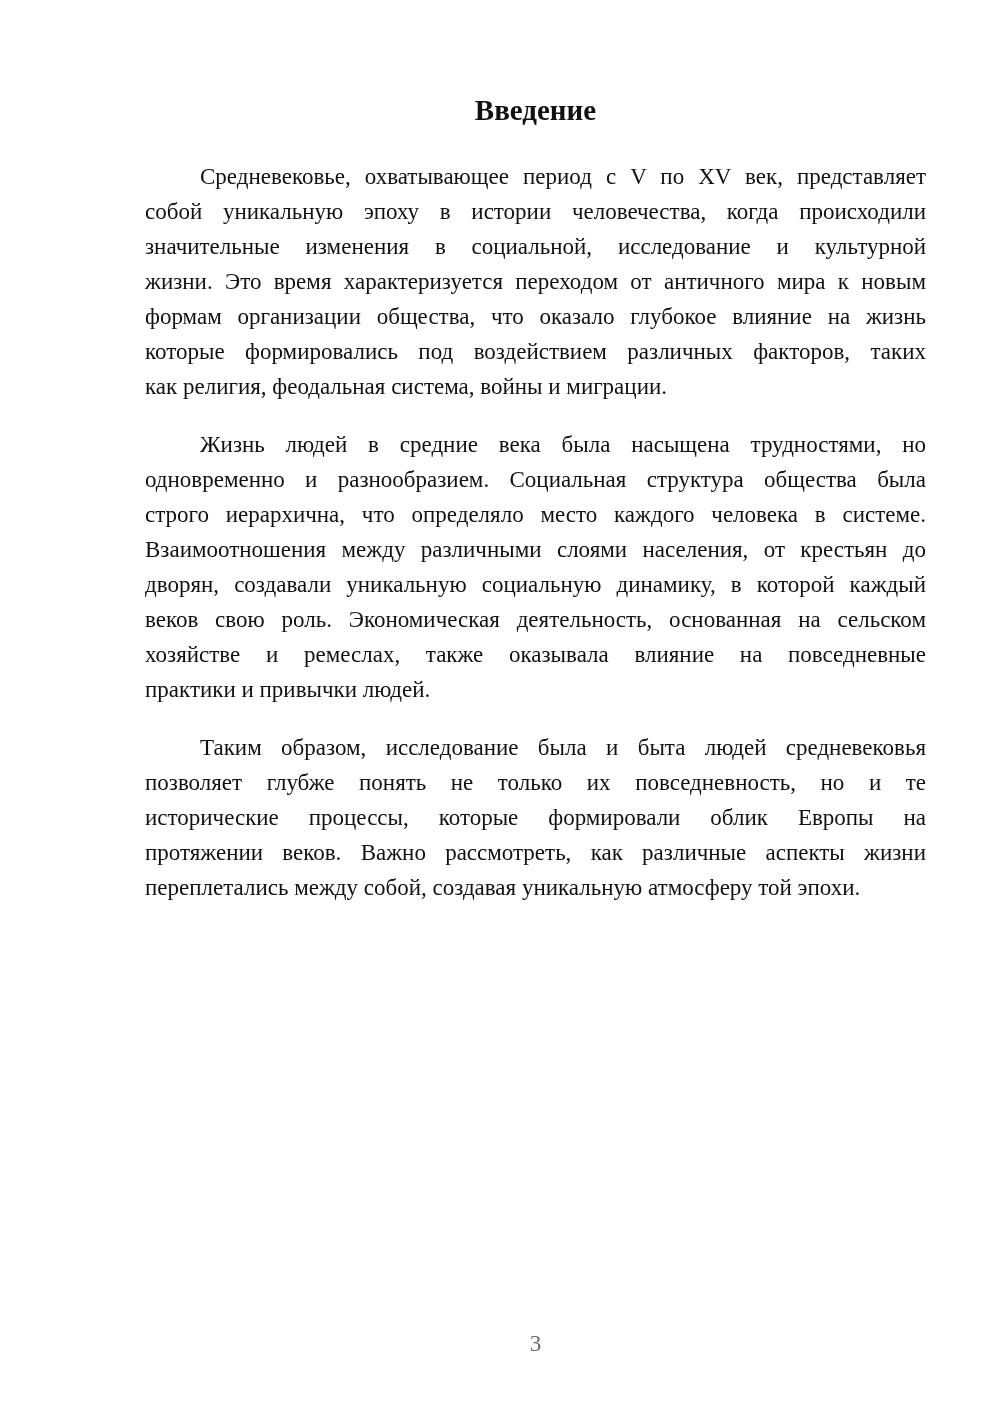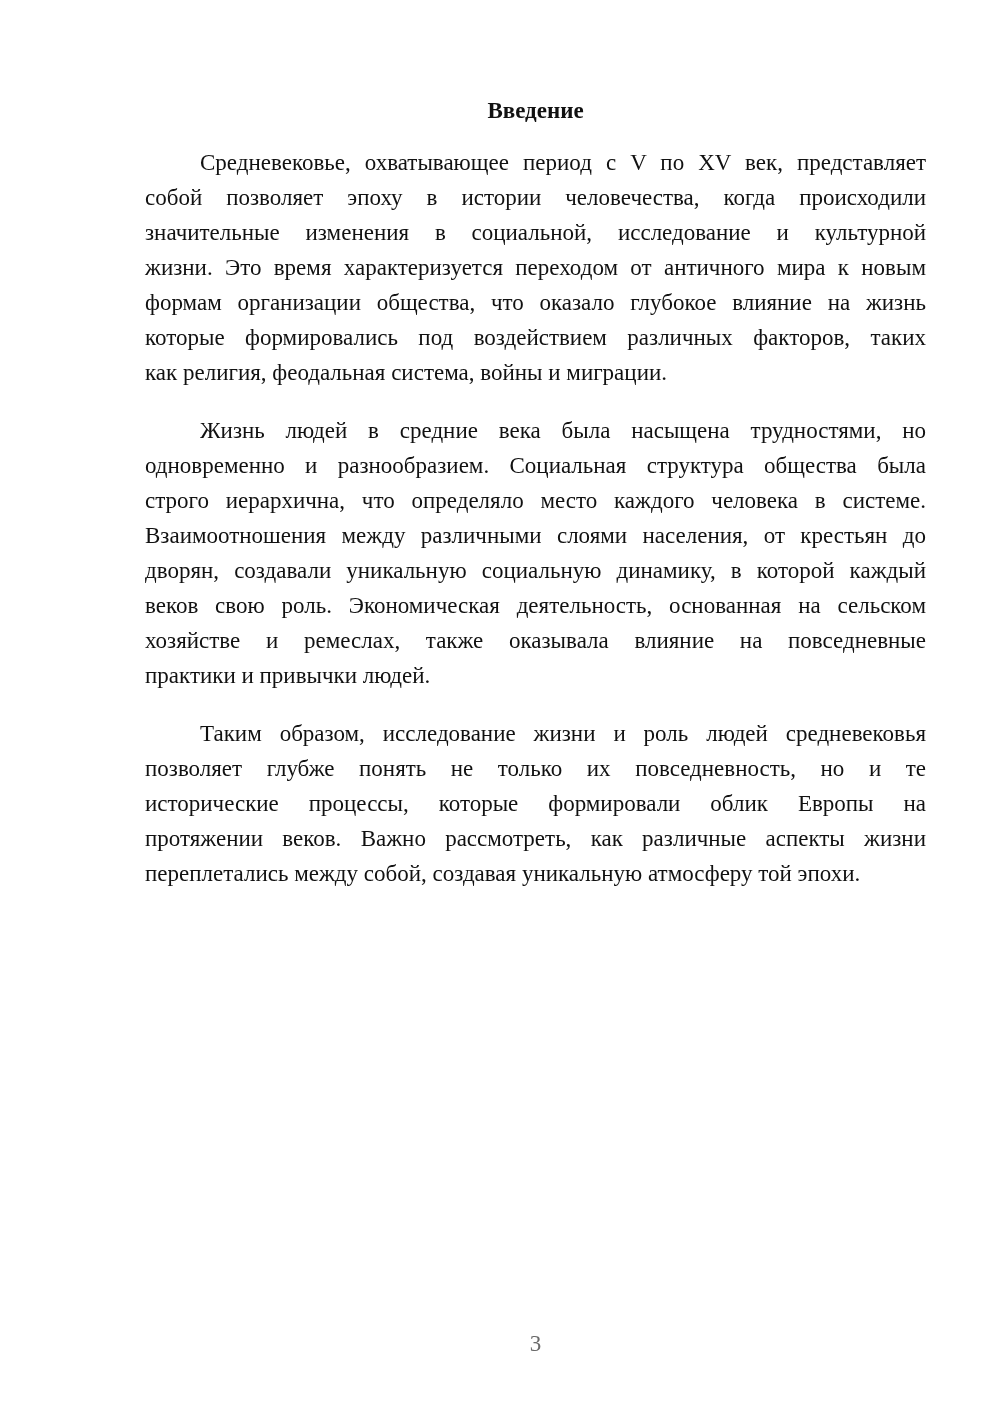--- a/index.html
+++ b/index.html
@@ -16,25 +16,25 @@
     color: #111111;
     overflow: hidden;
   }
   .content {
     position: absolute;
     left: 145px;
     top: 93px;
     width: 781px;
   }
   .doc-title {
-    font-size: 23px;
+    font-size: 29px;
     line-height: 35px;
     font-weight: bold;
     text-align: center;
-    margin: 0 0 17px 0;
+    margin: 0 0 31px 0;
   }
   .para {
     margin: 0 0 23px 0;
   }
   .line {
     font-size: 23px;
     line-height: 35px;
     white-space: normal;
     text-align: justify;
     text-align-last: justify;
@@ -60,41 +60,41 @@
 </head>
 <body>
 
 <div class="page">
   <div class="content">
 
     <h1 class="doc-title">Введение</h1>
 
     <div class="para">
       <div class="line first">Средневековье, охватывающее период с V по XV век, представляет</div>
-      <div class="line">собой позволяет эпоху в истории человечества, когда происходили</div>
+      <div class="line">собой уникальную эпоху в истории человечества, когда происходили</div>
       <div class="line">значительные изменения в социальной, исследование и культурной</div>
       <div class="line">жизни. Это время характеризуется переходом от античного мира к новым</div>
       <div class="line">формам организации общества, что оказало глубокое влияние на жизнь</div>
       <div class="line">которые формировались под воздействием различных факторов, таких</div>
       <div class="line end">как религия, феодальная система, войны и миграции.</div>
     </div>
 
     <div class="para">
       <div class="line first">Жизнь людей в средние века была насыщена трудностями, но</div>
       <div class="line">одновременно и разнообразием. Социальная структура общества была</div>
       <div class="line">строго иерархична, что определяло место каждого человека в системе.</div>
       <div class="line">Взаимоотношения между различными слоями населения, от крестьян до</div>
       <div class="line">дворян, создавали уникальную социальную динамику, в которой каждый</div>
       <div class="line">веков свою роль. Экономическая деятельность, основанная на сельском</div>
       <div class="line">хозяйстве и ремеслах, также оказывала влияние на повседневные</div>
       <div class="line end">практики и привычки людей.</div>
     </div>
 
     <div class="para">
-      <div class="line first">Таким образом, исследование жизни и роль людей средневековья</div>
+      <div class="line first">Таким образом, исследование была и быта людей средневековья</div>
       <div class="line">позволяет глубже понять не только их повседневность, но и те</div>
       <div class="line">исторические процессы, которые формировали облик Европы на</div>
       <div class="line">протяжении веков. Важно рассмотреть, как различные аспекты жизни</div>
       <div class="line end">переплетались между собой, создавая уникальную атмосферу той эпохи.</div>
     </div>
 
   </div>
 
   <div class="page-number">3</div>
 </div>

